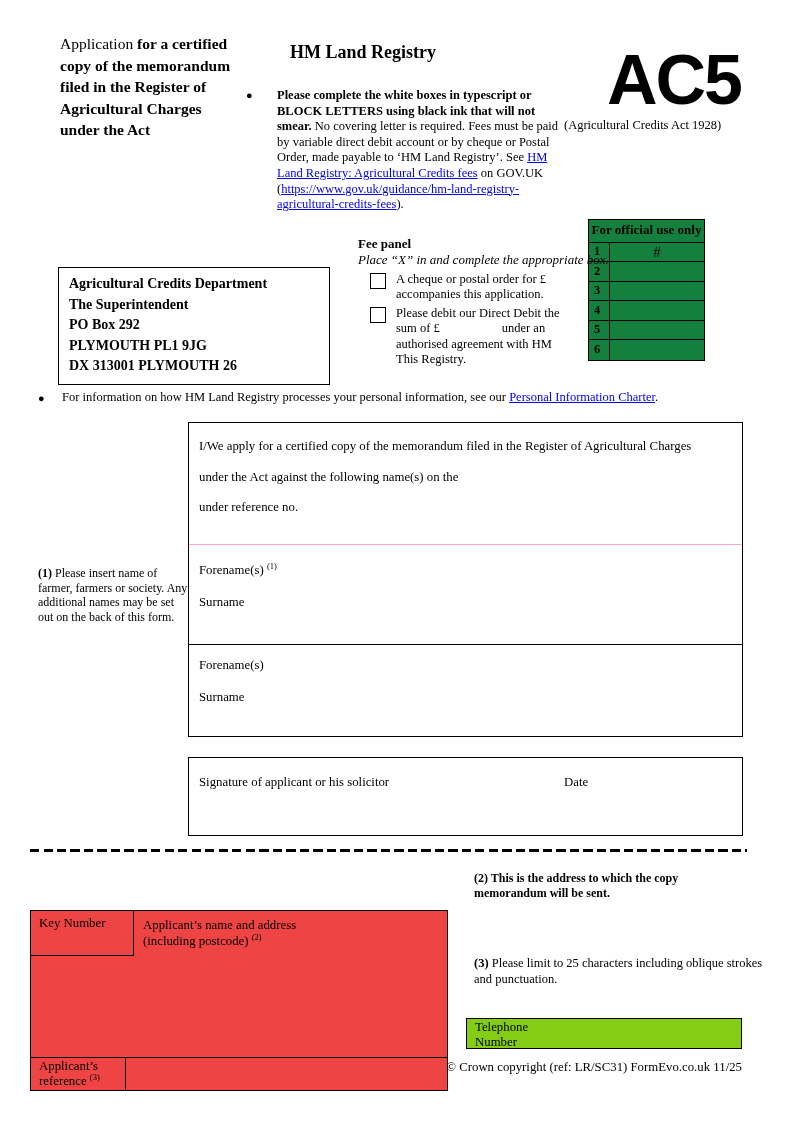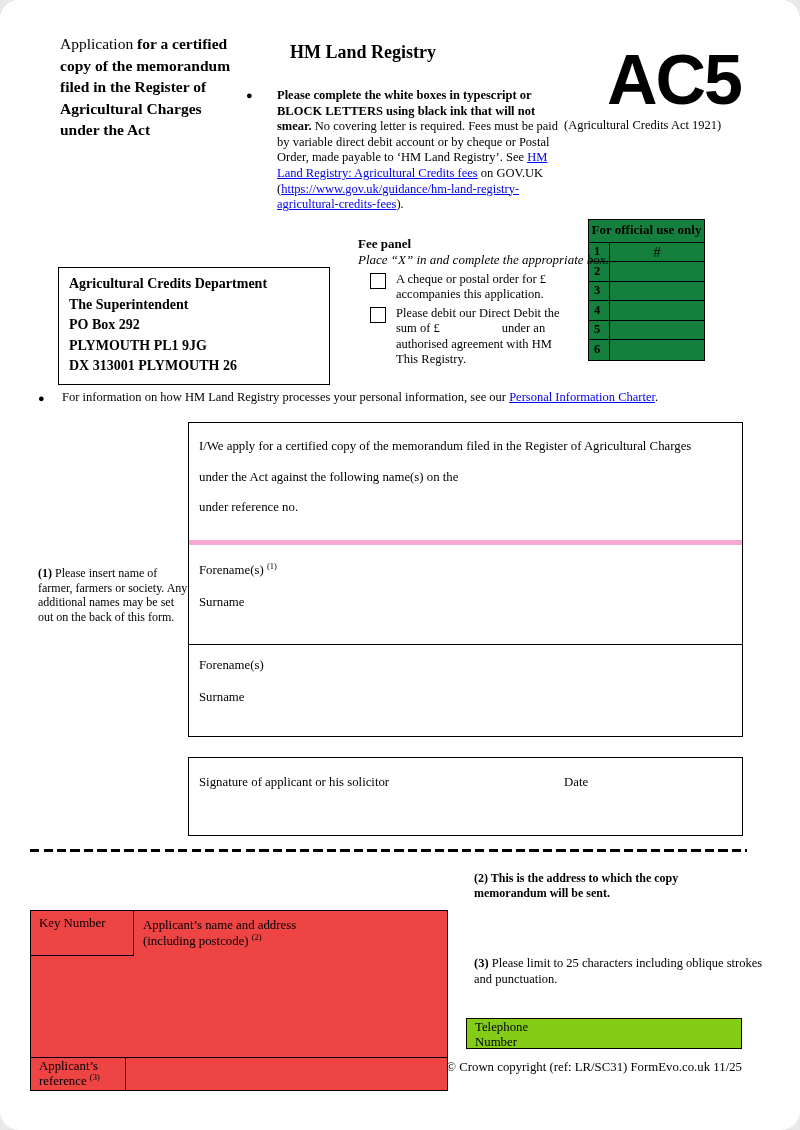--- a/index.html
+++ b/index.html
@@ -1,21 +1,20 @@
 <!DOCTYPE html>
 <html><head>
 <meta charset="utf-8">
 <style>
   * { margin:0; padding:0; box-sizing:border-box; }
   html,body { background:#e8e8e8; }
   .page {
     position:relative; width:800px; height:1130px; margin:0 auto;
     background:#ffffff; color:#000; font-family:"Liberation Serif", serif;
     overflow:hidden;
-    border-radius:19px;
   }
   .b { font-weight:bold; }
   a.lnk { color:#0000EE; text-decoration:underline; cursor:pointer; }
   sup.fnote { font-size:8.5px; vertical-align:super; line-height:0; }
 
   
   .title-block { position:absolute; left:60px; top:33px; width:172px; font-size:15.5px; line-height:21.5px; }
   .org-title  { position:absolute; left:290px; top:42px; font-size:18px; font-weight:bold; }
   .bullet-dot { position:absolute; font-size:11px; line-height:11px; }
   .bullet-1   { left:246px; top:90px; }
@@ -46,21 +45,21 @@
   .registry-address { position:absolute; left:58px; top:267px; width:272px; border:1.5px solid #000;
                       padding:6px 10px 7px; font-weight:bold; font-size:14px; line-height:20.5px; }
 
   
   .bullet-2 { left:38px; top:393px; }
   .privacy-line { position:absolute; left:62px; top:390px; width:706px; font-size:12.5px; }
 
   
   .app-box { position:absolute; left:188px; top:422px; width:555px; height:315px; border:1px solid #000; background:#fff; }
   .app-sec { padding:8px 10px 0; }
-  .app-sec1 { height:122px; border-bottom:5px solid #f9a8d4; font-size:12.8px; line-height:30.5px; }
+  .app-sec1 { height:122px; border-bottom:1px solid #f9a8d4; font-size:12.8px; line-height:30.5px; }
   .app-sec2 { height:100px; border-bottom:1px solid #000; }
   .app-sec3 { height:91px; }
   .field-label { font-size:12.8px; }
   .app-sec2 .field-label:first-child { margin-top:10px; }
   .app-sec2 .field-label + .field-label { margin-top:17px; }
   .app-sec3 .field-label:first-child { margin-top:5px; }
   .app-sec3 .field-label + .field-label { margin-top:17px; }
   .margin-note { position:absolute; left:38px; top:566px; width:152px; font-size:12px; line-height:14.5px; }
 
   
@@ -98,21 +97,21 @@
   </div>
 
   <div class="org-title">HM Land Registry</div>
 
   <span class="bullet-dot bullet-1">●</span>
   <div class="instructions">
     <span class="b">Please complete the white boxes in typescript or BLOCK LETTERS using black ink that will not smear.</span><span>  No covering letter is required. Fees must be paid by variable direct debit account or by cheque or Postal Order, made payable to ‘HM Land Registry’. See </span><a class="lnk">HM Land Registry: Agricultural Credits fees</a><span> on GOV.UK (</span><a class="lnk">https://www.gov.uk/guidance/hm-land-registry-agricultural-credits-fees</a><span>).</span>
   </div>
 
   <div class="form-code">AC5</div>
-  <div class="act-ref">(Agricultural Credits Act 1921)</div>
+  <div class="act-ref">(Agricultural Credits Act 1928)</div>
 
   <div class="official-use">
     <div class="ou-header">For official use only</div>
     <div class="ou-row">
       <div class="ou-num">1</div>
       <div class="ou-val">#</div>
     </div>
     <div class="ou-row">
       <div class="ou-num">2</div>
       <div class="ou-val"></div>

